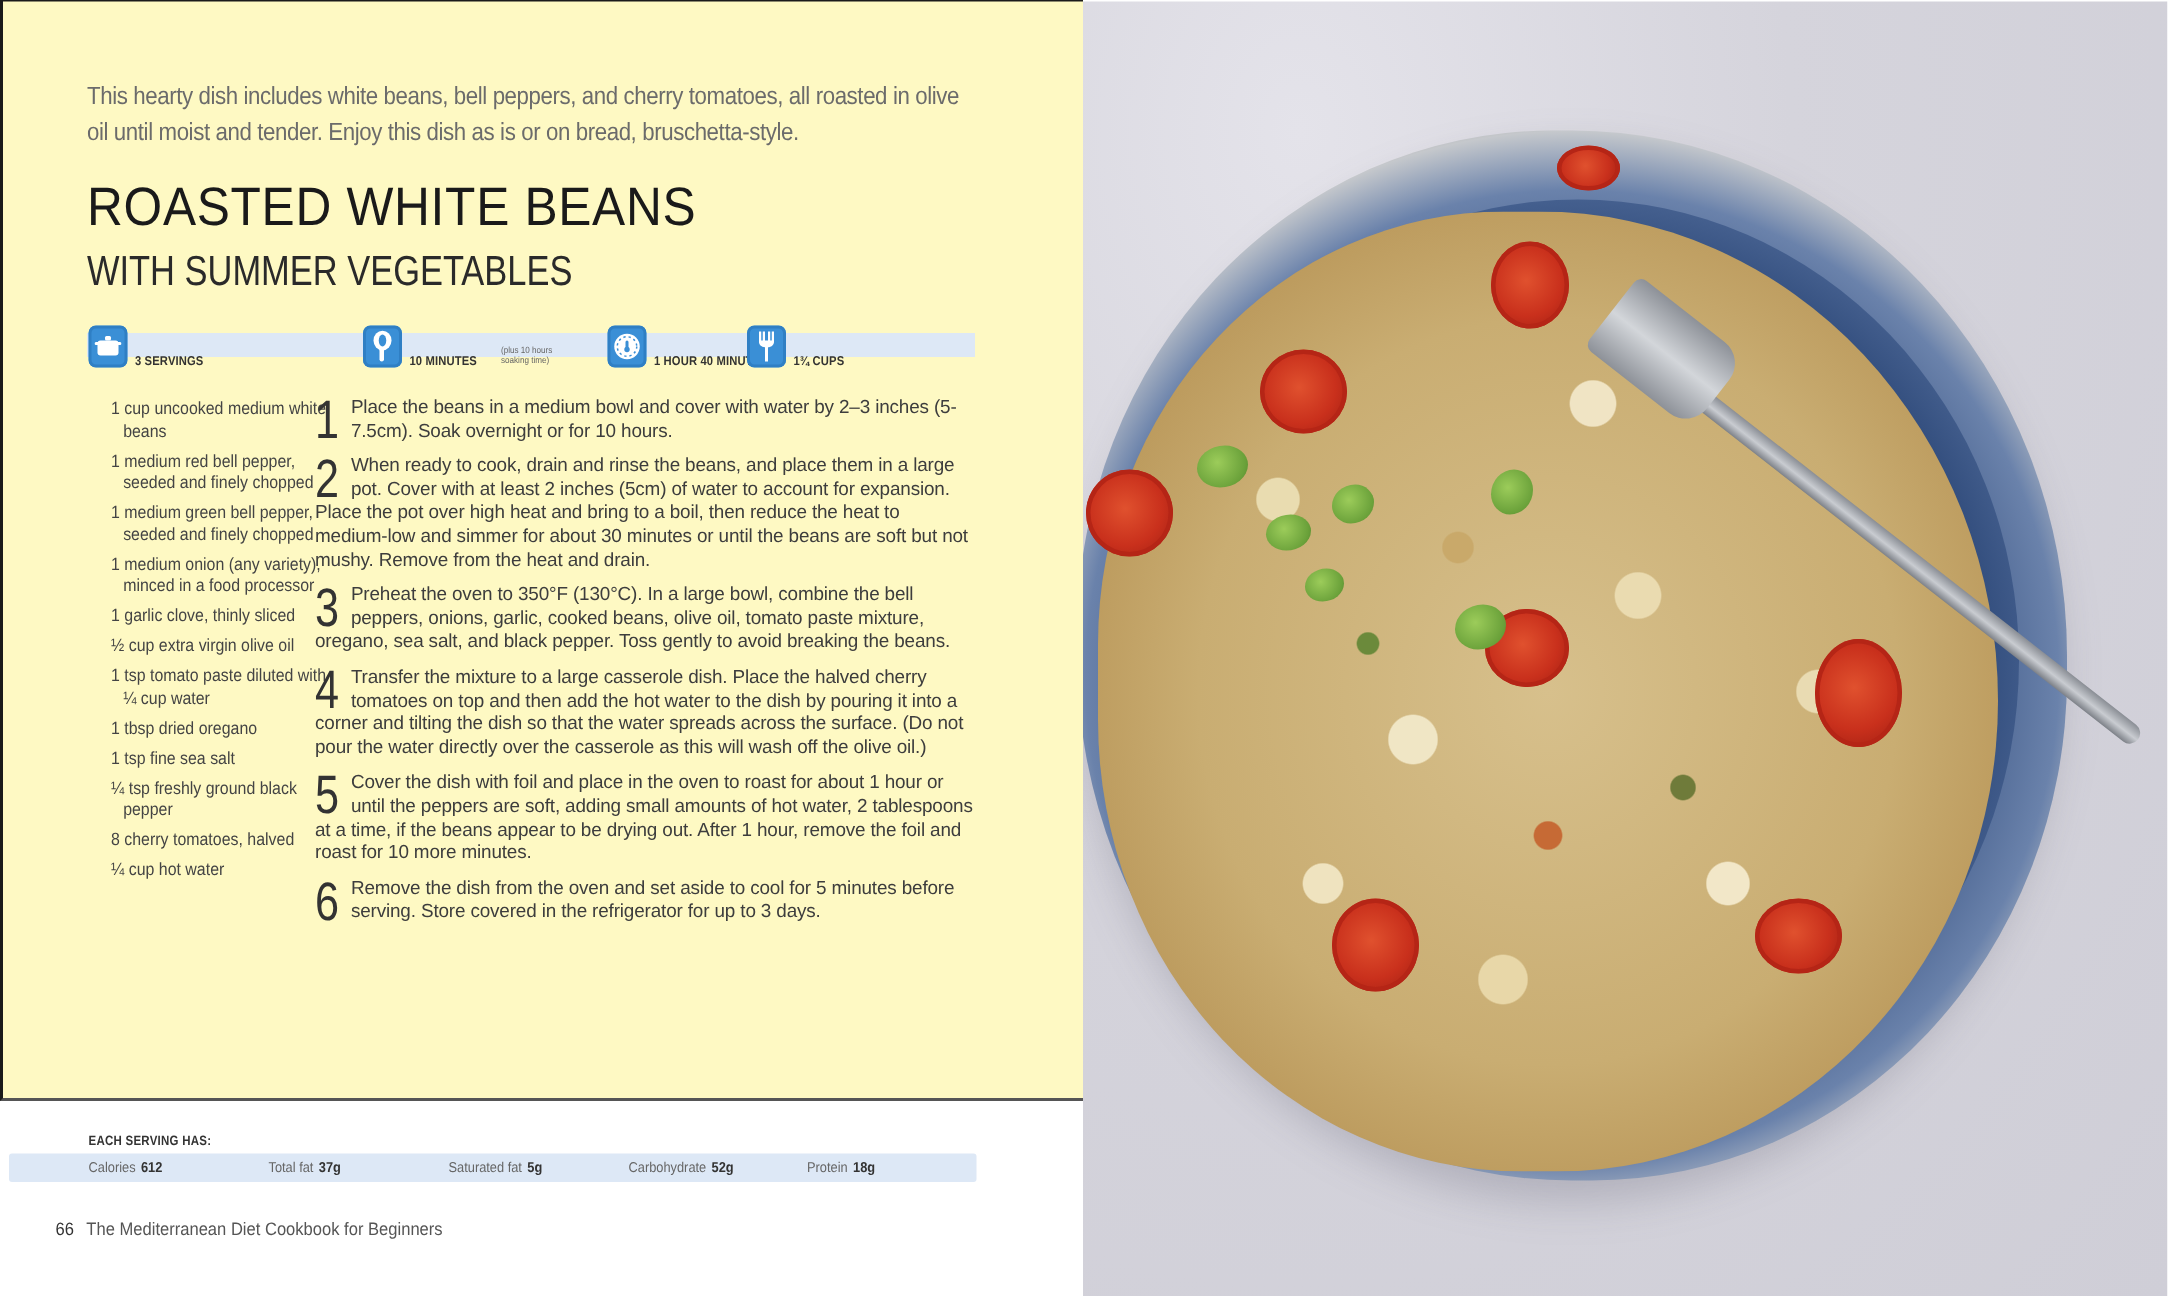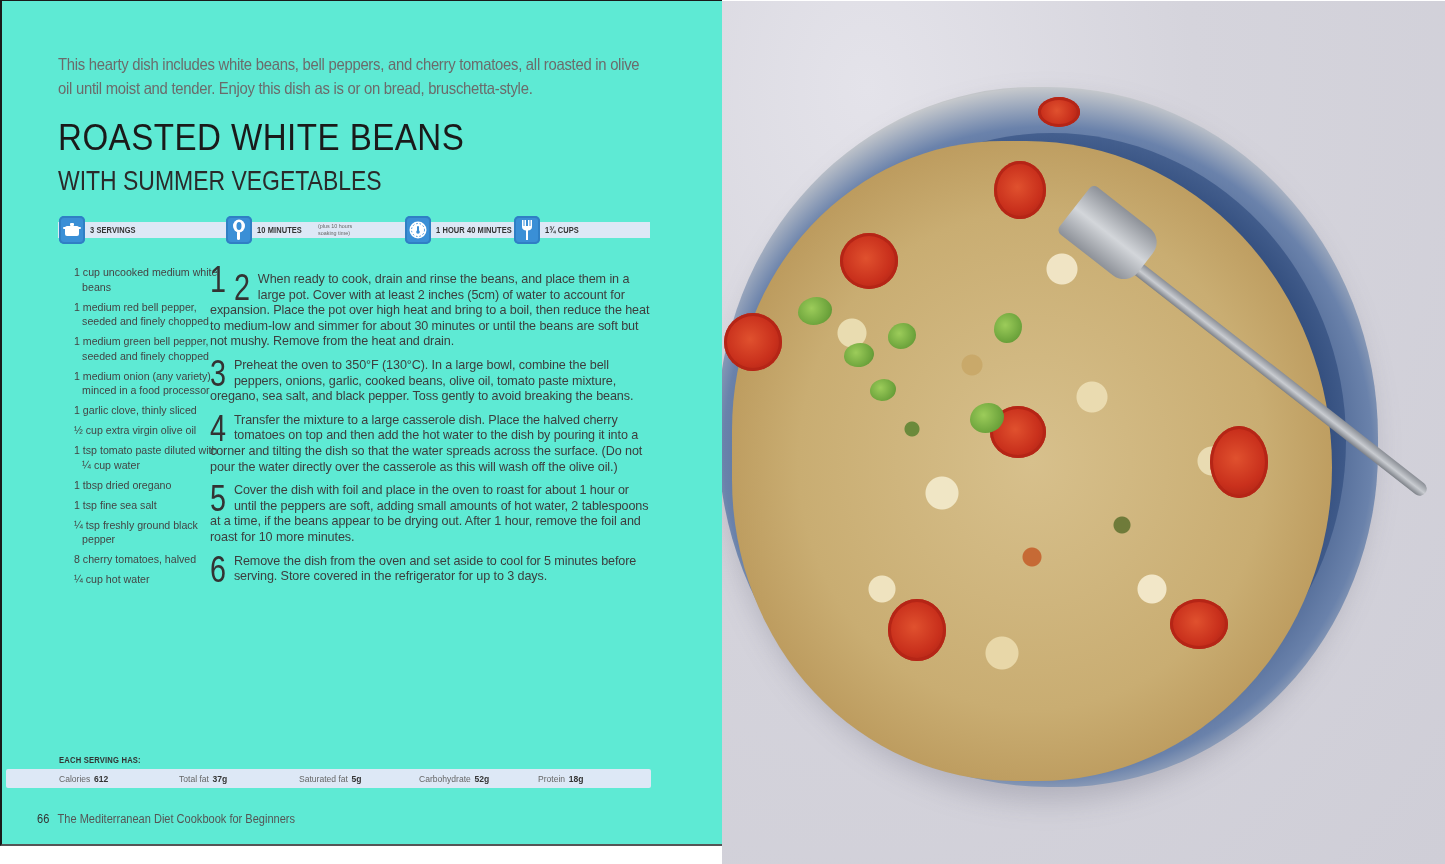--- a/index.html
+++ b/index.html
@@ -2,22 +2,22 @@
 <html><head>
 <meta charset="utf-8">
 <style>
   * { box-sizing: border-box; margin: 0; padding: 0; }
   html, body { width: 1445px; height: 864px; overflow: hidden; background: #fff; }
   body { position: relative; font-family: "Liberation Sans", sans-serif; color: #333; }
 
   .spread { position: absolute; inset: 0; width: 1445px; height: 864px; }
 
   .left-page {
-    position: absolute; left: 0; top: 0; width: 722px; height: 846px;
-    background: #5eead4;
+    position: absolute; left: 0; top: 0; width: 722px; height: 734px;
+    background: #fef9c3;
     border-left: 2px solid #1a1a1a;
     border-top: 1px solid #1a1a1a;
     border-bottom: 2px solid #555;
   }
 
   .intro {
     position: absolute; left: 56px; top: 51px; width: 590px;
     font-family: "Liberation Sans", sans-serif; font-size: 16.5px; line-height: 24px;
     color: #6b6b6b; letter-spacing: -0.3px;
     transform: scaleX(0.9); transform-origin: left top; width: 655px;
@@ -33,21 +33,21 @@
     position: absolute; left: 56px; top: 164px;
     font-family: "Liberation Sans", sans-serif; font-size: 28px; font-weight: 300;
     color: #2a2a2a; letter-spacing: 0px; text-transform: uppercase;
     transform: scaleX(0.82); transform-origin: left top;
   }
 
   .info-bar {
     position: absolute; left: 56px; top: 221px; width: 592px; height: 16px;
     background: #dde8f6;
   }
-  .info-item { position: absolute; top: 214px; height: 30px; display: flex; align-items: center; }
+  .info-item { position: absolute; top: 214px; height: 30px; display: flex; align-items: flex-end; }
   .info-icon {
     width: 26px; height: 28px; border-radius: 5px; background: #3a8fd6;
     display: flex; align-items: center; justify-content: center; margin-right: 5px;
     box-shadow: inset 0 0 0 2px #2f7fc4;
   }
   .info-label { font-size: 8.5px; font-weight: 700; color: #333; letter-spacing: 0.1px; transform: scaleX(0.88); transform-origin: left center; white-space: nowrap; }
   .info-note { font-size: 6px; color: #666; line-height: 7px; margin-left: 10px; transform: scaleX(0.9); transform-origin: left center; }
 
   .ingredients {
     position: absolute; left: 72px; top: 264px; width: 150px;
@@ -142,21 +142,21 @@
       <span class="info-icon">
         <svg width="18" height="16" viewBox="0 0 18 16">
             <rect x="2" y="4" width="14" height="10" rx="2" fill="#fff"></rect>
             <rect x="0" y="5" width="18" height="2" rx="1" fill="#fff"></rect>
             <rect x="7" y="1" width="4" height="3" rx="1" fill="#fff"></rect>
           </svg>
       </span>
       <span class="info-label">3 SERVINGS</span>
     </div>
 
-    <div class="info-item" style="left:192px;padding-left:32px;">
+    <div class="info-item" style="left:208px;padding-left:32px;">
       <span class="info-icon">
         <svg width="16" height="22" viewBox="0 0 16 22">
             <ellipse cx="8" cy="7" rx="6" ry="6.5" fill="#fff"></ellipse>
             <ellipse cx="8" cy="7" rx="2.5" ry="4" fill="#3a8fd6"></ellipse>
             <rect x="6" y="12" width="3" height="9" rx="1.5" fill="#fff"></rect>
           </svg>
       </span>
       <span class="info-label">10 MINUTES</span>
       <span class="info-note">
         <span>(plus 10 hours</span><br>
@@ -169,21 +169,21 @@
         <svg width="20" height="20" viewBox="0 0 20 20">
             <circle cx="10" cy="10" r="8.5" fill="#fff"></circle>
             <circle cx="10" cy="10" r="6.5" fill="none" stroke="#3a8fd6" stroke-width="1" stroke-dasharray="1.5 2"></circle>
             <rect x="9" y="6" width="2" height="6" rx="1" fill="#3a8fd6"></rect>
             <circle cx="10" cy="12" r="1.8" fill="#3a8fd6"></circle>
           </svg>
       </span>
       <span class="info-label">1 HOUR 40 MINUTES</span>
     </div>
 
-    <div class="info-item" style="left:512px;">
+    <div class="info-item" style="left:496px;">
       <span class="info-icon">
         <svg width="14" height="22" viewBox="0 0 14 22">
             <path d="M2 1v7c0 2 2 3.5 4 3.5v9.5h2v-9.5c2 0 4-1.5 4-3.5V1h-1.5v6h-1V1H8v6H6V1H4.5v6h-1V1z" fill="#fff"></path>
           </svg>
       </span>
       <span class="info-label">1¾ CUPS</span>
     </div>
 
     <ul class="ingredients" style="list-style:none;">
       <li class="ingredient">1 cup uncooked medium white beans</li>
@@ -196,20 +196,21 @@
       <li class="ingredient">1 tbsp dried oregano</li>
       <li class="ingredient">1 tsp fine sea salt</li>
       <li class="ingredient">¼ tsp freshly ground black pepper</li>
       <li class="ingredient">8 cherry tomatoes, halved</li>
       <li class="ingredient">¼ cup hot water</li>
     </ul>
 
     <ol class="steps" style="list-style:none;">
       <li class="step">
         <span class="step-num">1</span>
+        <span>Place the beans in a medium bowl and cover with water by 2–3 inches (5-7.5cm). Soak overnight or for 10 hours.</span>
       </li>
       <li class="step">
         <span class="step-num">2</span>
         <span>When ready to cook, drain and rinse the beans, and place them in a large pot. Cover with at least 2 inches (5cm) of water to account for expansion. Place the pot over high heat and bring to a boil, then reduce the heat to medium-low and simmer for about 30 minutes or until the beans are soft but not mushy. Remove from the heat and drain.</span>
       </li>
       <li class="step">
         <span class="step-num">3</span>
         <span>Preheat the oven to 350°F (130°C). In a large bowl, combine the bell peppers, onions, garlic, cooked beans, olive oil, tomato paste mixture, oregano, sea salt, and black pepper. Toss gently to avoid breaking the beans.</span>
       </li>
       <li class="step">

